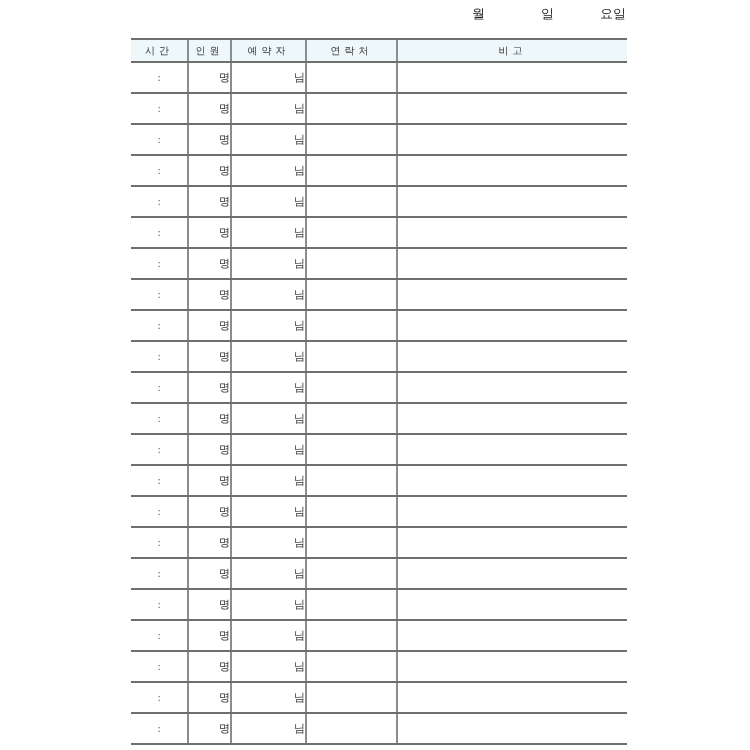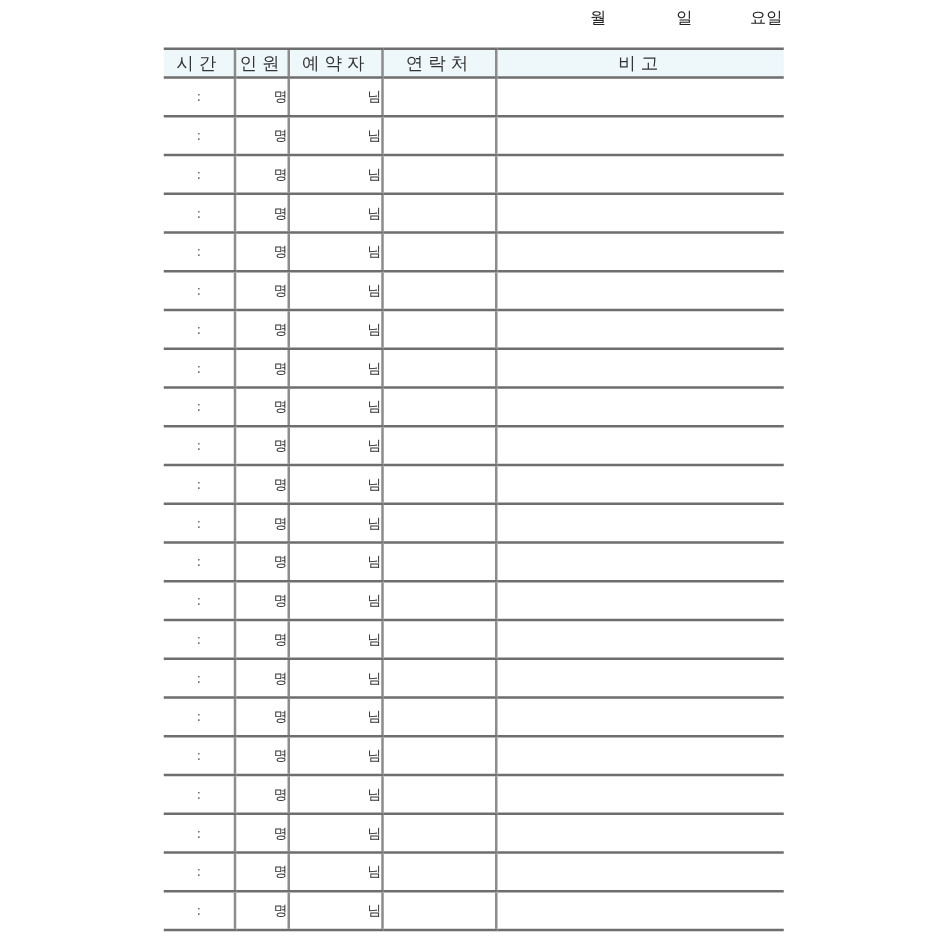--- a/index.html
+++ b/index.html
@@ -2,21 +2,21 @@
 <html><head>
 <meta charset="utf-8">
 <style>
   html, body { margin:0; padding:0; background:#ffffff; }
   body { width:750px; height:750px; position:relative; overflow:hidden;
          font-family:"DejaVu Sans", sans-serif; color:#333; }
   .date-line { position:absolute; top:5px; left:440px; width:195px; height:20px; font-size:13px; color:#222; }
   .date-line span { position:absolute; top:0; }
   table.sheet { position:absolute; left:131px; top:38px; width:496px;
                 border-collapse:collapse; table-layout:fixed; }
-  table.sheet th { background:#eef7fa; height:21px; font-weight:normal; font-size:14px;
+  table.sheet th { background:#eef7fa; height:21px; font-weight:normal; font-size:10px;
                    letter-spacing:4px; color:#333; border-top:2px solid #6e6e6e;
                    border-bottom:2px solid #6e6e6e; padding:0; }
   table.sheet td { height:29px; font-size:11px; border-bottom:2px solid #6e6e6e; padding:0; }
   table.sheet th + th, table.sheet td + td { border-left:2px solid #8c8c8c; }
   td.c-time { text-align:center; color:#666; }
   td.c-count, td.c-name { text-align:right; padding-right:3px; }
 </style>
 </head>
 <body>
 

